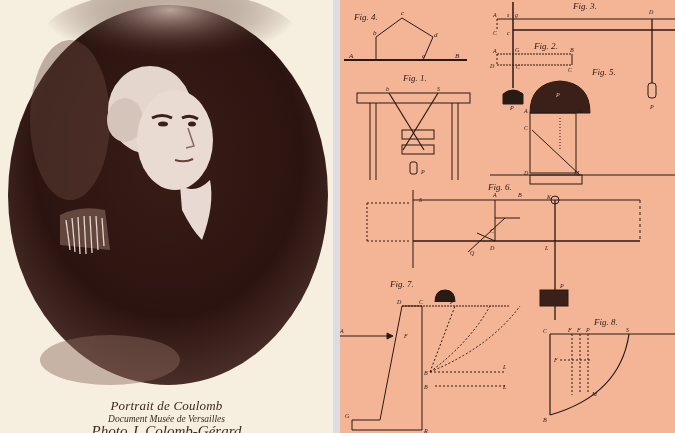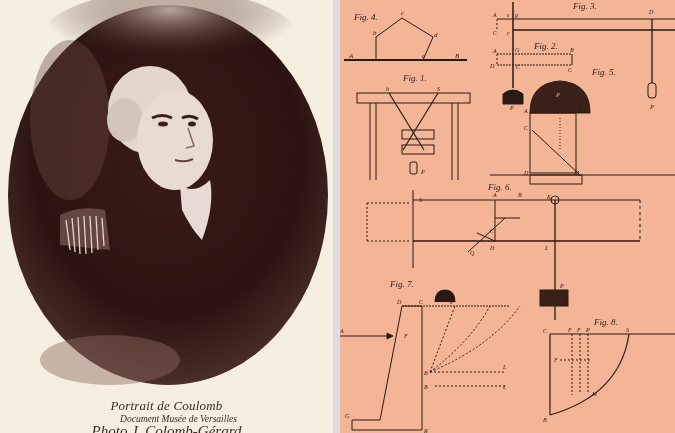--- a/index.html
+++ b/index.html
@@ -3,21 +3,21 @@
 <meta charset="utf-8">
 <style>
   html, body { margin: 0; padding: 0; }
   body { width: 675px; height: 433px; overflow: hidden; background: #dfe0e3; position: relative; font-family: "Liberation Serif", serif; }
   #left-panel { position: absolute; left: 0; top: 0; width: 333px; height: 433px; background: #f6eedf; }
   #divider { position: absolute; left: 333px; top: 0; width: 7px; height: 433px; background: #dcdde2; }
   #right-panel { position: absolute; left: 340px; top: 0; width: 335px; height: 433px; background: #f3b596; }
   .portrait { position: absolute; left: 0; top: 0; }
   .caption { position: absolute; left: 0; width: 333px; text-align: center; color: #3b2a22; font-style: italic; }
   .cap-title { top: 398px; font-size: 13px; letter-spacing: 0.2px; }
-  .cap-line1 { top: 414px; font-size: 9.5px; padding-left: 12px; }
+  .cap-line1 { top: 414px; font-size: 9.5px; }
   .cap-line2 { top: 423px; font-size: 15px; }
   .plates { position: absolute; left: 0; top: 0; }
   .lbl { font-family: "Liberation Serif", serif; font-style: italic; fill: #2a1a14; }
   .fig { font-family: "Liberation Serif", serif; font-style: italic; fill: #2a1a14; font-size: 9px; }
 </style>
 </head>
 <body>
 
 <div id="left-panel">
   <svg class="portrait" width="333" height="400" viewBox="0 0 333 400">

